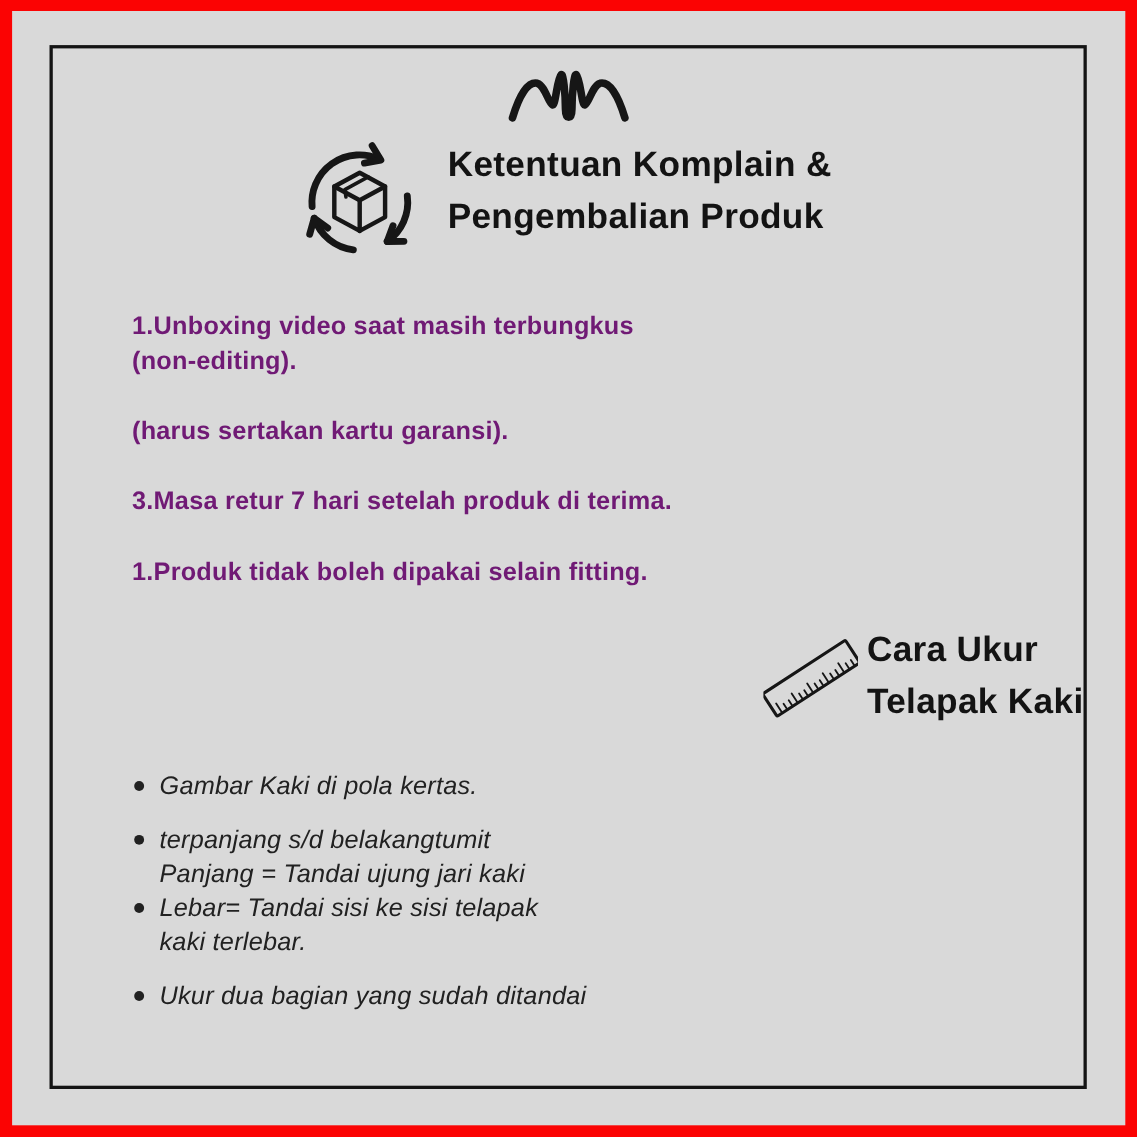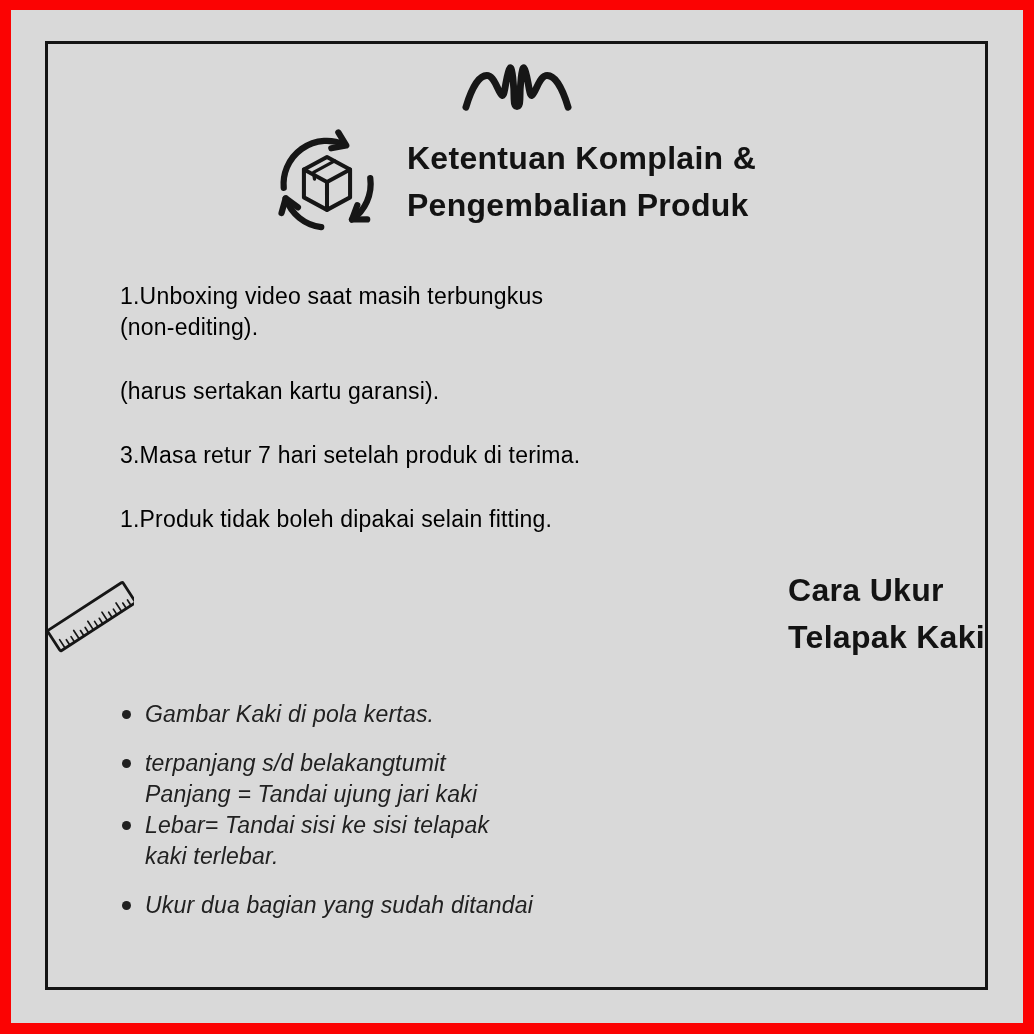--- a/index.html
+++ b/index.html
@@ -21,43 +21,43 @@
     border: 3px solid #141414;
   }
   .logo-wrap {
     text-align: center;
     margin-top: 12px;
     height: 64px;
   }
   .header-row {
     display: flex;
     justify-content: center;
-    align-items: center;
     gap: 30px;
     margin-top: 6px;
   }
   .heading {
     font-size: 32px;
     line-height: 47px;
     font-weight: 800;
     color: #131313;
     letter-spacing: 0.3px;
   }
   .rules {
     margin: 43px 0 0 72px;
     font-size: 23px;
     line-height: 31px;
-    color: #000000;
+    color: #701a75;
     letter-spacing: 0.2px;
+    font-weight: bold;
   }
   .rule { margin-bottom: 33px; }
   .rule:last-child { margin-bottom: 0; }
   .measure-row {
     display: flex;
-    justify-content: space-between;
+    justify-content: flex-end;
     align-items: center;
     gap: 8px;
     margin-top: 32px;
   }
   .tips {
     margin: 38px 0 0 72px;
     font-size: 23px;
     line-height: 31px;
     color: #212121;
     letter-spacing: 0.2px;

